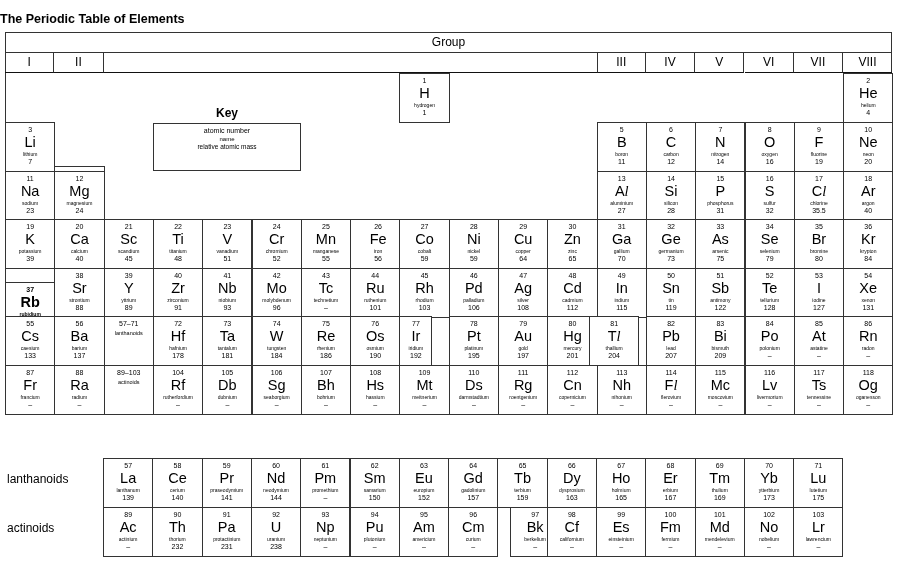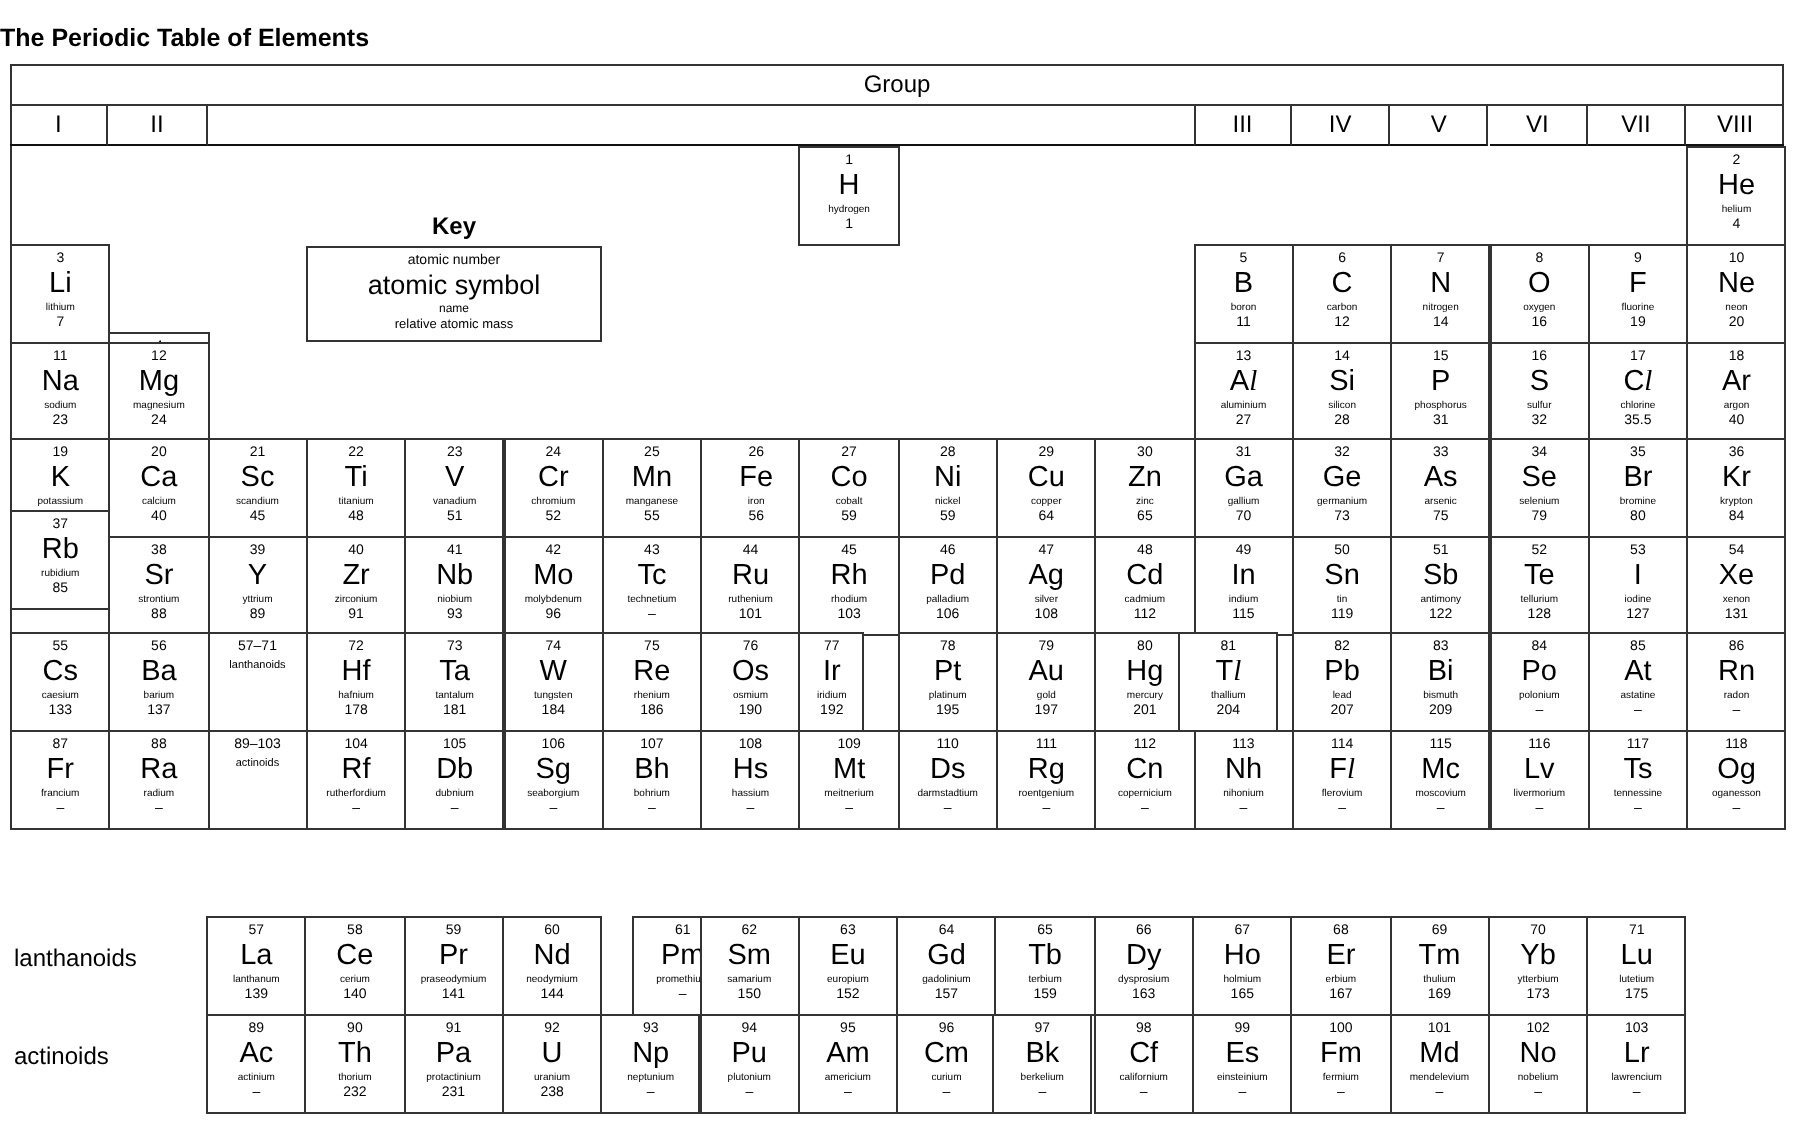--- a/index.html
+++ b/index.html
@@ -38,21 +38,20 @@
 <div class="gnum b" style="left:596.6px;width:49.3px;border-left:1px solid #333;">III</div>
 <div class="gnum b" style="left:645.9px;width:49.3px;">IV</div>
 <div class="gnum b" style="left:695.2px;width:49.3px;">V</div>
 <div class="gnum b" style="left:744.5px;width:49.3px;">VI</div>
 <div class="gnum b" style="left:793.8px;width:49.3px;">VII</div>
 <div class="gnum" style="left:843.1px;width:48.9px;">VIII</div>
 
 <div class="key-label">Key</div>
 <div class="key">
   <div class="kn">atomic number</div>
-  <div class="ks">atomic symbol</div>
   <div class="km">name</div>
   <div class="kr">relative atomic mass</div>
 </div>
 
 <div id="main-cells">
     <div class="cell" style="left: 399.4px; top: 73px; width: 50.3px; height: 50px;">
       <div class="num">1</div>
       <div class="sym">H</div>
       <div class="nm">hydrogen</div>
       <div class="ms">1</div>
@@ -260,21 +259,21 @@
       <div class="sym">Br</div>
       <div class="nm">bromine</div>
       <div class="ms">80</div>
     </div>
     <div class="cell" style="left: 843.1px; top: 219px; width: 50.3px; height: 50px;">
       <div class="num">36</div>
       <div class="sym">Kr</div>
       <div class="nm">krypton</div>
       <div class="ms">84</div>
     </div>
-    <div class="cell" style="left: 5px; top: 255px; width: 50.3px; height: 50px;">
+    <div class="cell" style="left: 5px; top: 282px; width: 50.3px; height: 50px; font-weight: bold;">
       <div class="num">37</div>
       <div class="sym">Rb</div>
       <div class="nm">rubidium</div>
       <div class="ms">85</div>
     </div>
     <div class="cell" style="left: 54.3px; top: 267.5px; width: 50.3px; height: 50px;">
       <div class="num">38</div>
       <div class="sym">Sr</div>
       <div class="nm">strontium</div>
       <div class="ms">88</div>
@@ -609,21 +608,21 @@
       <div class="sym">Pr</div>
       <div class="nm">praseodymium</div>
       <div class="ms">141</div>
     </div>
     <div class="cell" style="left: 250.9px; top: 458px; width: 50.3px; height: 50px;">
       <div class="num">60</div>
       <div class="sym">Nd</div>
       <div class="nm">neodymium</div>
       <div class="ms">144</div>
     </div>
-    <div class="cell" style="left: 300.2px; top: 458px; width: 50.3px; height: 50px; margin-left: 16px;">
+    <div class="cell" style="left: 300.2px; top: 458px; width: 50.3px; height: 50px;">
       <div class="num">61</div>
       <div class="sym">Pm</div>
       <div class="nm">promethium</div>
       <div class="ms">–</div>
     </div>
     <div class="cell" style="left: 349.5px; top: 458px; width: 50.3px; height: 50px;">
       <div class="num">62</div>
       <div class="sym">Sm</div>
       <div class="nm">samarium</div>
       <div class="ms">150</div>
@@ -723,21 +722,21 @@
       <div class="sym">Am</div>
       <div class="nm">americium</div>
       <div class="ms">–</div>
     </div>
     <div class="cell" style="left: 448.1px; top: 507px; width: 50.3px; height: 50px;">
       <div class="num">96</div>
       <div class="sym">Cm</div>
       <div class="nm">curium</div>
       <div class="ms">–</div>
     </div>
-    <div class="cell" style="left: 496px; top: 507px; width: 50.3px; height: 50px;">
+    <div class="cell" style="left: 510px; top: 507px; width: 50.3px; height: 50px;">
       <div class="num">97</div>
       <div class="sym">Bk</div>
       <div class="nm">berkelium</div>
       <div class="ms">–</div>
     </div>
     <div class="cell" style="left: 546.7px; top: 507px; width: 50.3px; height: 50px;">
       <div class="num">98</div>
       <div class="sym">Cf</div>
       <div class="nm">californium</div>
       <div class="ms">–</div>

